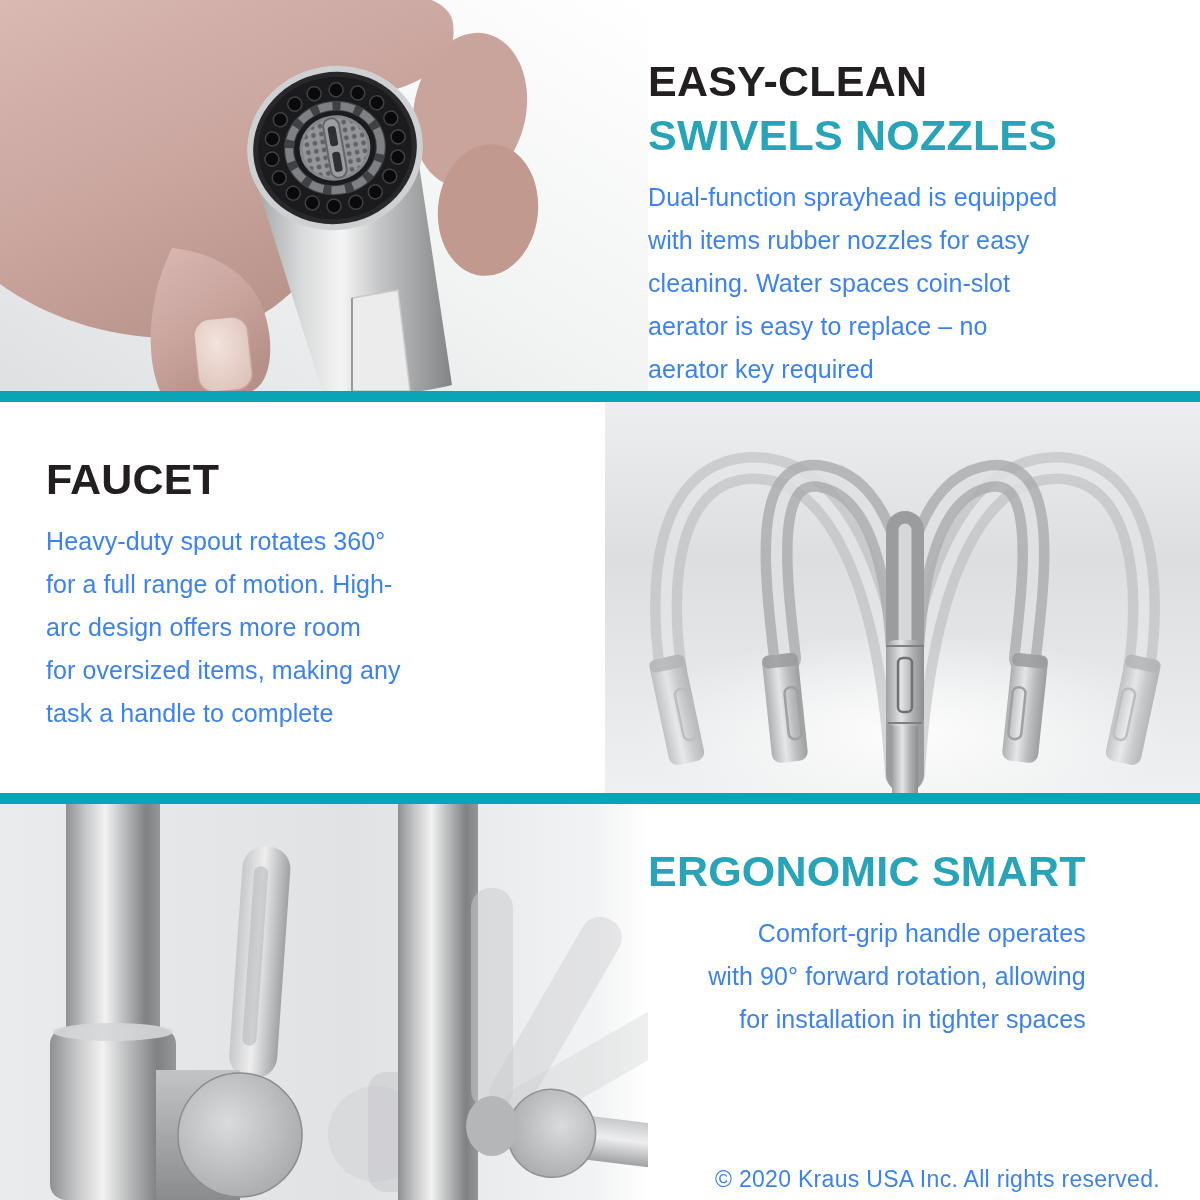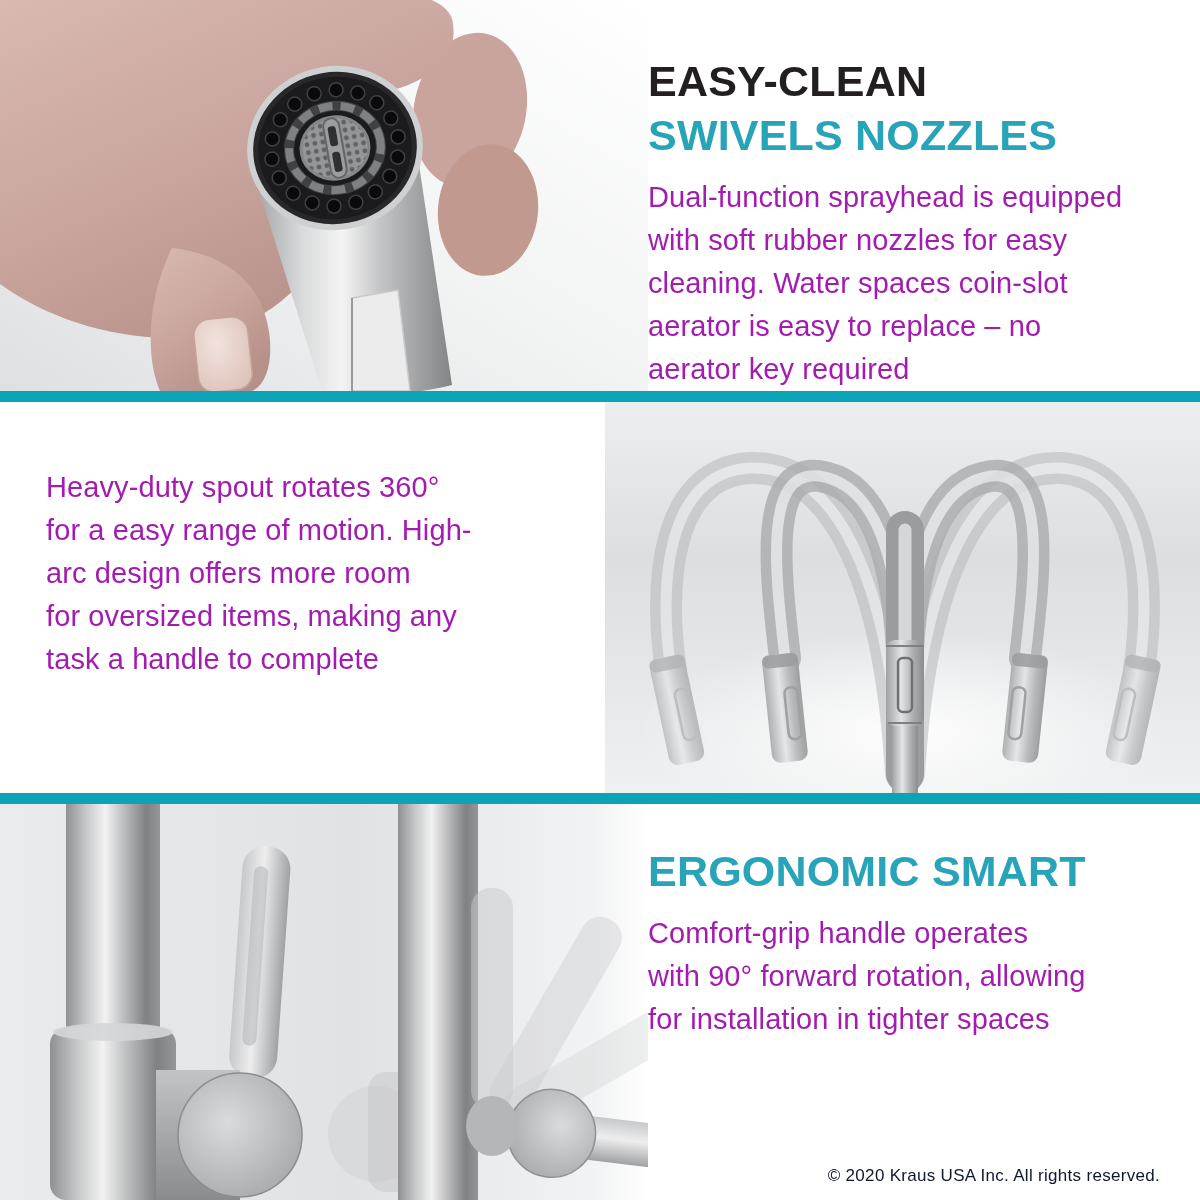--- a/index.html
+++ b/index.html
@@ -9,24 +9,24 @@
     -webkit-font-smoothing:antialiased;
   }
   .photo{position:absolute;}
   .photo svg{display:block;}
   .divider{position:absolute;left:0;width:1200px;height:11px;background:#0ba3b6;}
   .text-block{position:absolute;}
   .h{font-size:43px;font-weight:bold;line-height:54px;letter-spacing:.2px;white-space:nowrap;}
   .h-black{color:#231f20;}
   .h-teal{color:#28a4b8;}
   .body{margin-top:14px;}
-  .bl{font-size:29px;line-height:43px;color:#a21caf;letter-spacing:.1px;white-space:nowrap;}
+  .bl{font-size:25px;line-height:43px;color:#3b82f6;letter-spacing:.1px;white-space:nowrap;}
   .copyright{
     position:absolute;right:40px;top:1166px;
-    font-size:17px;color:#0f172a;letter-spacing:.3px;white-space:nowrap;
+    font-size:23px;color:#3b82f6;letter-spacing:.3px;white-space:nowrap;
   }
 </style>
 </head>
 <body>
 
 <div class="canvas">
 
   <div class="photo" style="left:0;top:0;width:648px;height:391px;">
     <svg width="648" height="391" viewBox="0 0 648 391">
       <defs>
@@ -120,33 +120,34 @@
         <rect x="196" y="318" width="54" height="73" rx="16" fill="url(#nail)" stroke="#c5a49c" stroke-width="1.5" transform="rotate(-6 223 354)"></rect>
       </g>
     </svg>
   </div>
 
   <div class="text-block" style="left:648px;top:54px;">
     <div class="h h-black">EASY-CLEAN</div>
     <div class="h h-teal">SWIVELS NOZZLES</div>
     <div class="body">
       <div class="bl">Dual-function sprayhead is equipped</div>
-      <div class="bl">with soft rubber nozzles for easy</div>
+      <div class="bl">with items rubber nozzles for easy</div>
       <div class="bl">cleaning. Water spaces coin-slot</div>
       <div class="bl">aerator is easy to replace – no</div>
       <div class="bl">aerator key required</div>
     </div>
   </div>
 
   <div class="divider" style="top:391px;"></div>
 
   <div class="text-block" style="left:46px;top:452px;">
+    <div class="h h-black">FAUCET</div>
     <div class="body">
       <div class="bl">Heavy-duty spout rotates 360°</div>
-      <div class="bl">for a easy range of motion. High-</div>
+      <div class="bl">for a full range of motion. High-</div>
       <div class="bl">arc design offers more room</div>
       <div class="bl">for oversized items, making any</div>
       <div class="bl">task a handle to complete</div>
     </div>
   </div>
 
   <div class="photo" style="left:605px;top:402px;width:595px;height:391px;">
     <svg width="595" height="391" viewBox="0 0 595 391">
       <defs>
         <linearGradient id="bg2" x1="0" y1="0" x2="0" y2="1">
@@ -284,21 +285,21 @@
 
         <g transform="translate(492,322) rotate(97)">
           <rect x="-22" y="-240" width="44" height="230" rx="21" fill="url(#leverGrad)"></rect>
           <circle cx="0" cy="-60" r="44" fill="url(#capGrad)" stroke="#909294" stroke-width="1.5"></circle>
         </g>
         <ellipse cx="492" cy="322" rx="26" ry="30" fill="#b4b6b8"></ellipse>
       </g>
     </svg>
   </div>
 
-  <div class="text-block" style="left:648px;top:844px;">
+  <div class="text-block" style="left:648px;top:844px;text-align:right;">
     <div class="h h-teal">ERGONOMIC SMART</div>
     <div class="body">
       <div class="bl">Comfort-grip handle operates</div>
       <div class="bl">with 90° forward rotation, allowing</div>
       <div class="bl">for installation in tighter spaces</div>
     </div>
   </div>
 
   <div class="copyright">© 2020 Kraus USA Inc. All rights reserved.</div>
 

